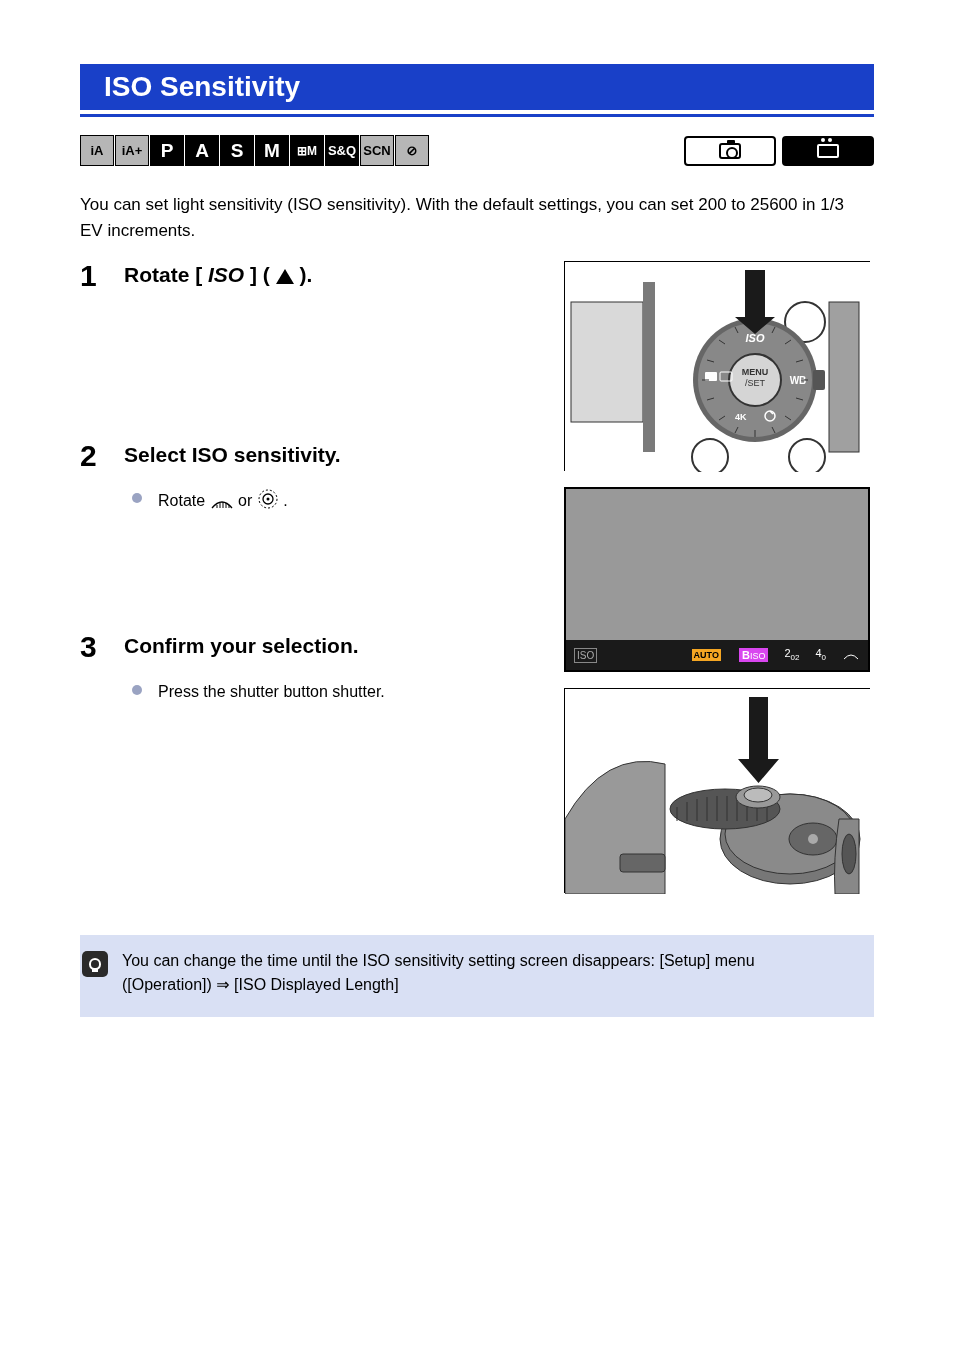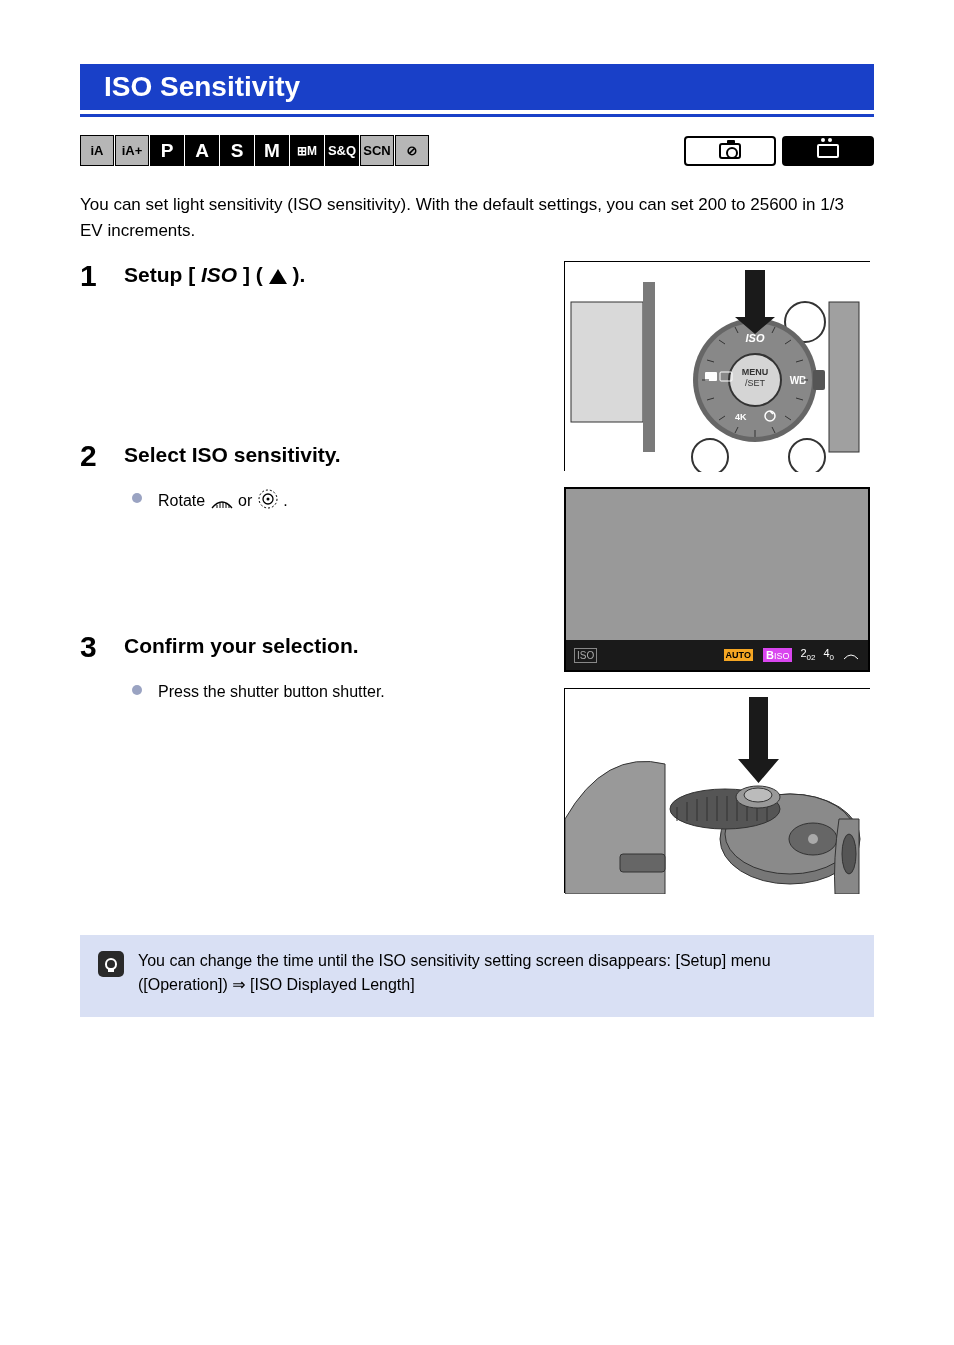--- a/index.html
+++ b/index.html
@@ -33,28 +33,28 @@
     .iso-txt { font-style: italic; }
     .tri-up { display: inline-block; width: 0; height: 0; border-left: 9px solid transparent; border-right: 9px solid transparent; border-bottom: 15px solid #000; vertical-align: -2px; }
     .step-bullet { display: flex; margin-top: 20px; font-size: 16px; line-height: 1.45; color: #000; }
     .bullet-dot { width: 10px; height: 10px; background: #9aa3c2; border-radius: 50%; margin: 5px 16px 0 8px; flex-shrink: 0; }
     .dial-rear { display: inline-block; vertical-align: -4px; }
     .dial-control { display: inline-block; vertical-align: -4px; }
     .img-box { width: 306px; border: 1px solid #000; background: #fff; position: relative; }
     .img1 { height: 210px; }
     .img2 { height: 185px; background: #999; border: 2px solid #000; }
     .img3 { height: 205px; }
-    .tip-box { margin: 42px 80px 0 80px; background: #d9e0f4; padding: 14px 70px 20px 18px; display: flex; gap: 14px; }
+    .tip-box { margin: 42px 80px 0 80px; background: #d9e0f4; padding: 14px 70px 20px 2px; display: flex; gap: 14px; }
     .tip-icon { width: 26px; height: 26px; background: #2a2a2a; border-radius: 5px; display: flex; align-items: center; justify-content: center; flex-shrink: 0; margin-top: 2px; }
     .bulb { width: 12px; height: 12px; border: 2px solid #fff; border-radius: 50% 50% 45% 45%; position: relative; }
     .bulb::after { content: ""; position: absolute; width: 6px; height: 3px; background: #fff; bottom: -4px; left: 1px; }
     .tip-text { font-size: 16px; line-height: 1.5; color: #000; }
     .iso-footer { position: absolute; bottom: 0; left: 0; right: 0; height: 30px; background: #1a1a1a; display: flex; align-items: center; justify-content: space-between; padding: 0 8px; }
     .iso-footer-left { color: #aaa; font-size: 10px; border: 1px solid #888; padding: 1px 2px; }
-    .iso-footer-right { display: flex; align-items: center; gap: 8px; }
+    .iso-footer-right { display: flex; align-items: center; gap: 16px; }
     .auto-chip { background: #f5a623; color: #000; font-size: 9px; font-weight: bold; padding: 1px 2px; }
     .iso-val { color: #fff; font-size: 11px; }
     .iso-val sub { font-size: 8px; }
     .b-iso { background: #d946ef; color: #fff; font-size: 9px; padding: 1px 3px; margin-left: 2px; }
     .dial-arrow-svg { display: inline-block; }
   </style>
 </head>
 <body>
 
 <div class="header-bar">
@@ -92,21 +92,21 @@
 
 <div class="intro">You can set light sensitivity (ISO sensitivity). With the default settings, you can set 200 to 25600 in 1/3 EV increments.</div>
 
 <div class="content-wrap">
   <div class="steps-col">
 
     <div class="step">
       <div class="step-num">1</div>
       <div class="step-body">
         <div class="step-main">
-          <span>Setup [</span>
+          <span>Rotate [</span>
           <span class="iso-label">
             <span class="iso-txt">ISO</span>
           </span>
           <span>] (</span>
           <span class="tri-up"></span>
           <span>).</span>
         </div>
       </div>
     </div>
 

